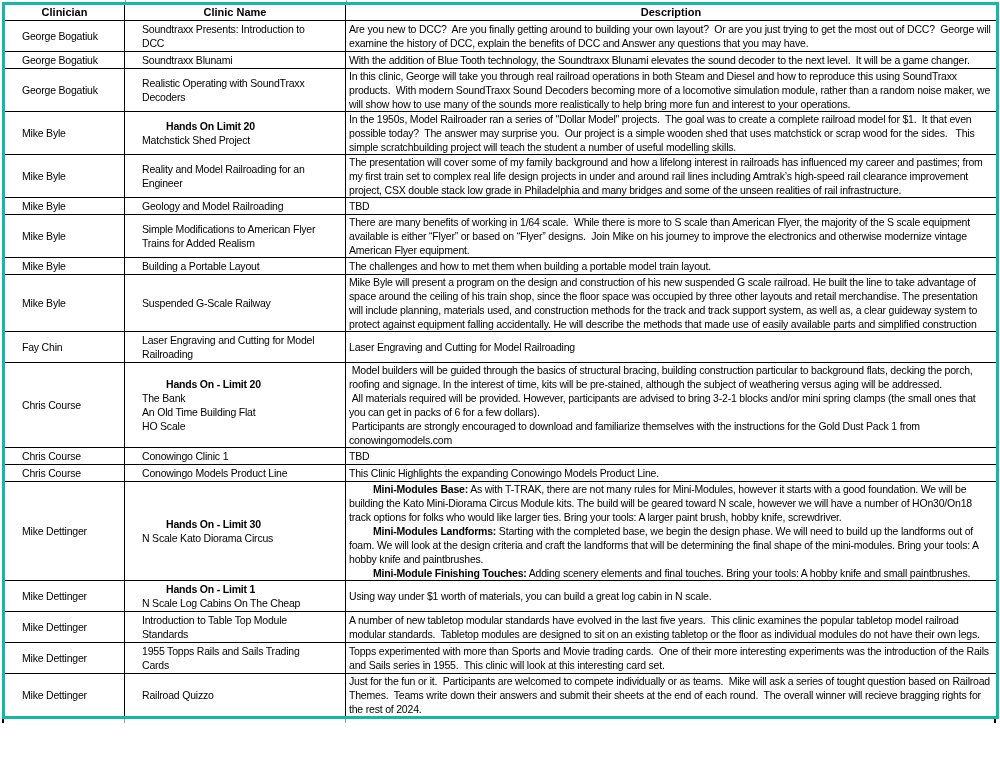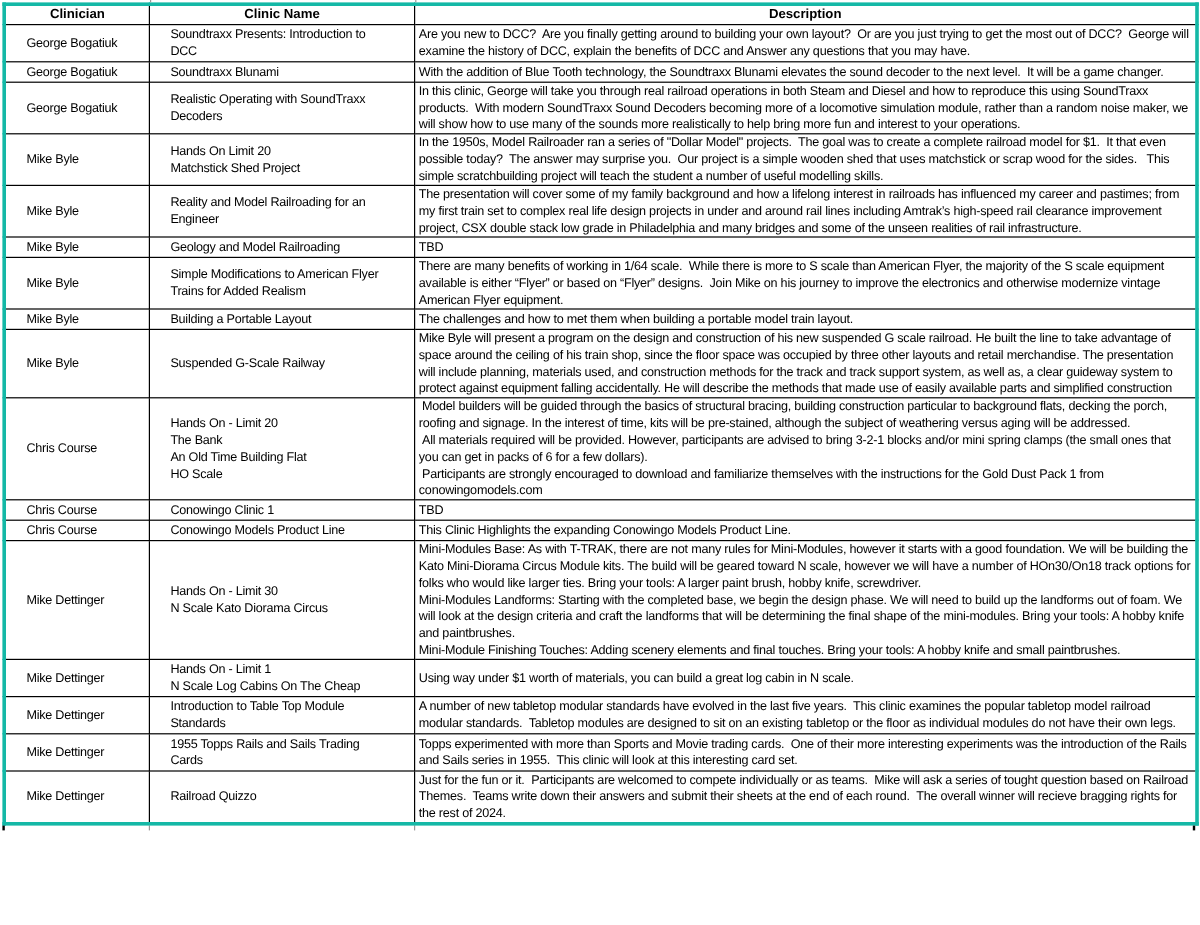--- a/index.html
+++ b/index.html
@@ -17,21 +17,21 @@
   th{
     border:1px solid #000;font-size:11px;font-weight:bold;text-align:center;
     padding:1px 3px;line-height:13px;
   }
   td{
     border:1px solid #000;vertical-align:middle;
     padding:1px 17px;font-size:10.5px;line-height:14px;letter-spacing:-0.2px;
   }
   td.desc{padding:0 3px;}
   td.desc p{margin:0;white-space:pre-wrap;}
-  .b{font-weight:normal;}
+  .b{font-weight:bold;margin-left:24px;}
   .clinic div{white-space:normal;}
   .bottom-sliver{position:relative;width:994px;height:4px;}
   .bottom-sliver .v{position:absolute;top:0;height:4px;background:#999;width:1px;}
   .bottom-sliver .v.black{background:#000;width:2px;}
 </style>
 </head>
 <body>
 
 <div class="sheet">
   <div class="edge-tick" style="left:125px;"></div>
@@ -127,20 +127,29 @@
         <tr>
           <td>Mike Byle</td>
           <td class="clinic">
             <div>Suspended G-Scale Railway</div>
           </td>
           <td class="desc">
             <p><span>Mike Byle will present a program on the design and construction of his new suspended G scale railroad. He built the line to take advantage of space around the ceiling of his train shop, since the floor space was occupied by three other layouts and retail merchandise. The presentation will include planning, materials used, and construction methods for the track and track support system, as well as, a clear guideway system to protect against equipment falling accidentally. He will describe the methods that made use of easily available parts and simplified construction</span></p>
           </td>
         </tr>
         <tr>
+          <td>Fay Chin</td>
+          <td class="clinic">
+            <div>Laser Engraving and Cutting for Model Railroading</div>
+          </td>
+          <td class="desc">
+            <p><span>Laser Engraving and Cutting for Model Railroading</span></p>
+          </td>
+        </tr>
+        <tr>
           <td>Chris Course</td>
           <td class="clinic">
             <div class="b">Hands On - Limit 20</div>
             <div>The Bank</div>
             <div>An Old Time Building Flat</div>
             <div>HO Scale</div>
           </td>
           <td class="desc">
             <p><span> Model builders will be guided through the basics of structural bracing, building construction particular to background flats, decking the porch, roofing and signage. In the interest of time, kits will be pre-stained, although the subject of weathering versus aging will be addressed.</span></p>
             <p><span> All materials required will be provided. However, participants are advised to bring 3-2-1 blocks and/or mini spring clamps (the small ones that you can get in packs of 6 for a few dollars).</span></p>

